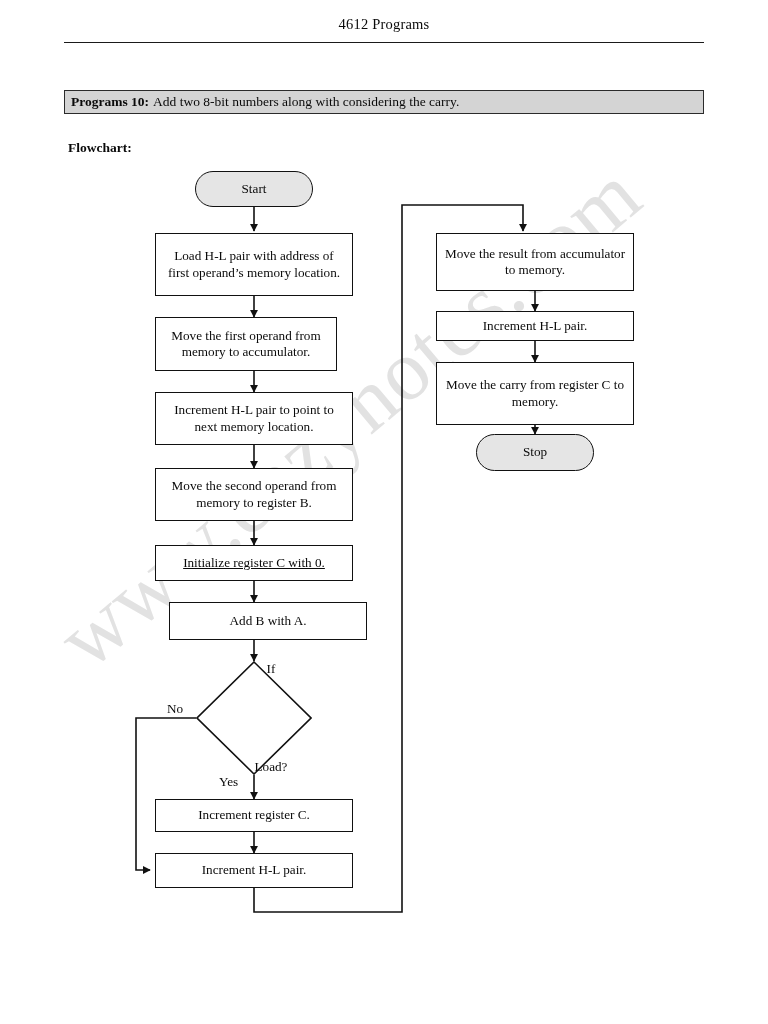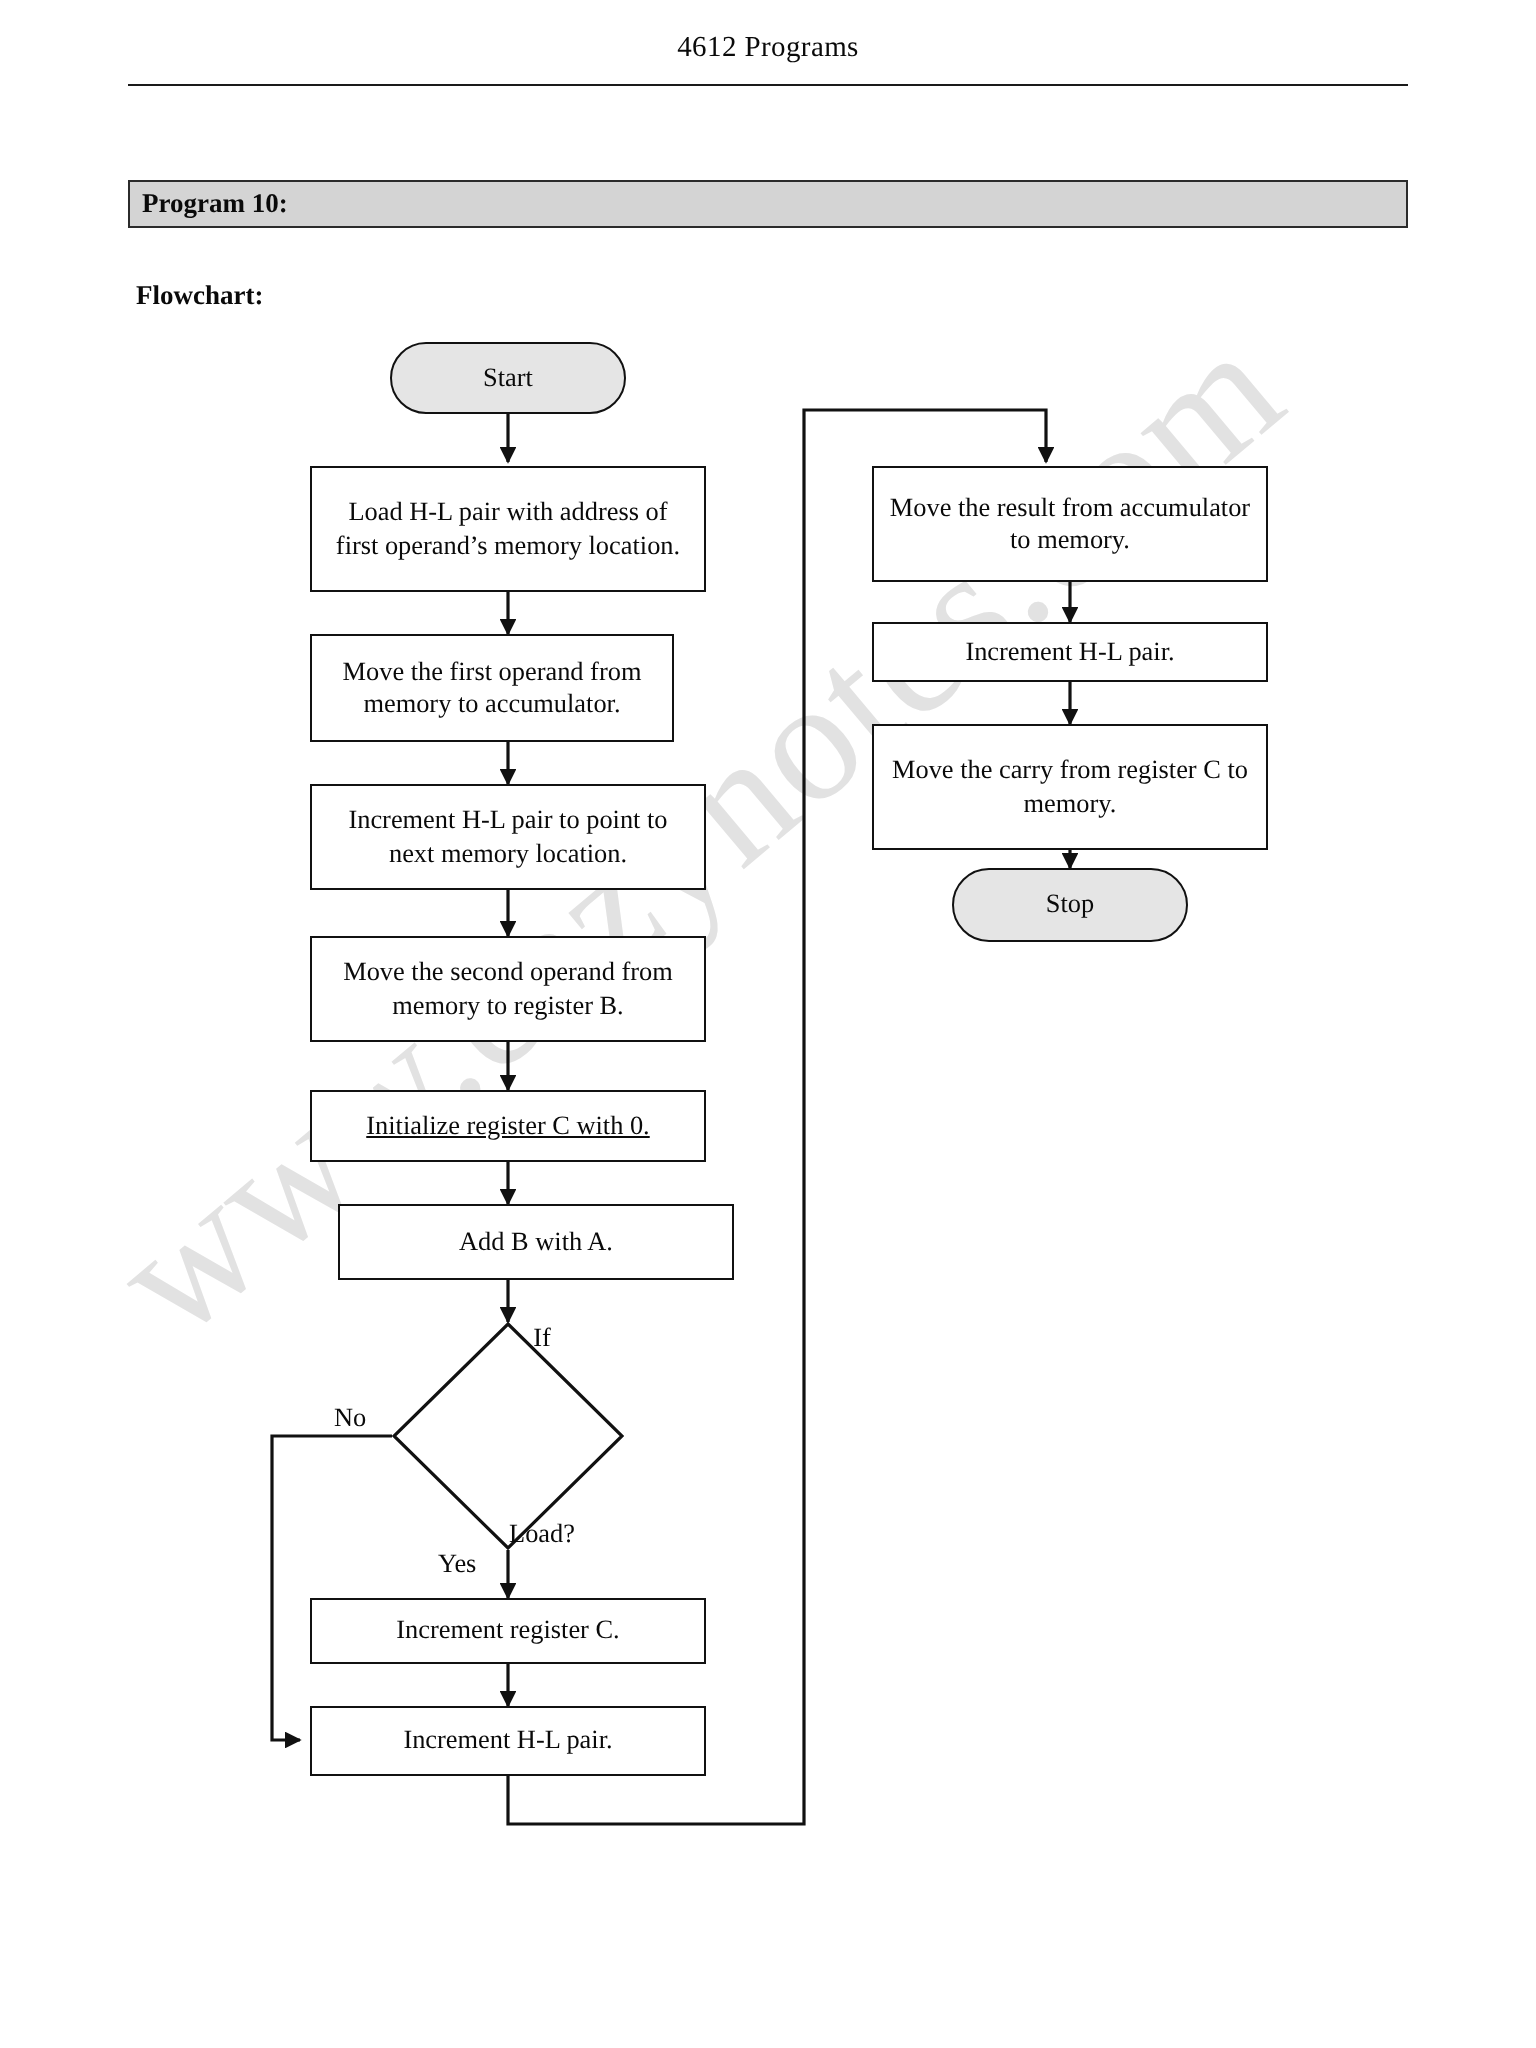--- a/index.html
+++ b/index.html
@@ -145,21 +145,22 @@
     background: transparent;
   }
 </style>
 </head>
 <body>
 
 <div id="page-header">4612 Programs</div>
 <div id="header-rule"></div>
 
 <div id="program-banner">
-  <span class="lbl">Program 10:</span>
+  <span class="lbl">Programs 10:</span>
+  <span>Add two 8-bit numbers along with considering the carry.</span>
 </div>
 
 <div id="flowchart-label">Flowchart:</div>
 
 <div id="watermark">
   <span>www.eazynotes.com</span>
 </div>
 
 <svg id="flow-canvas" viewBox="0 0 768 1024">
   <defs>

